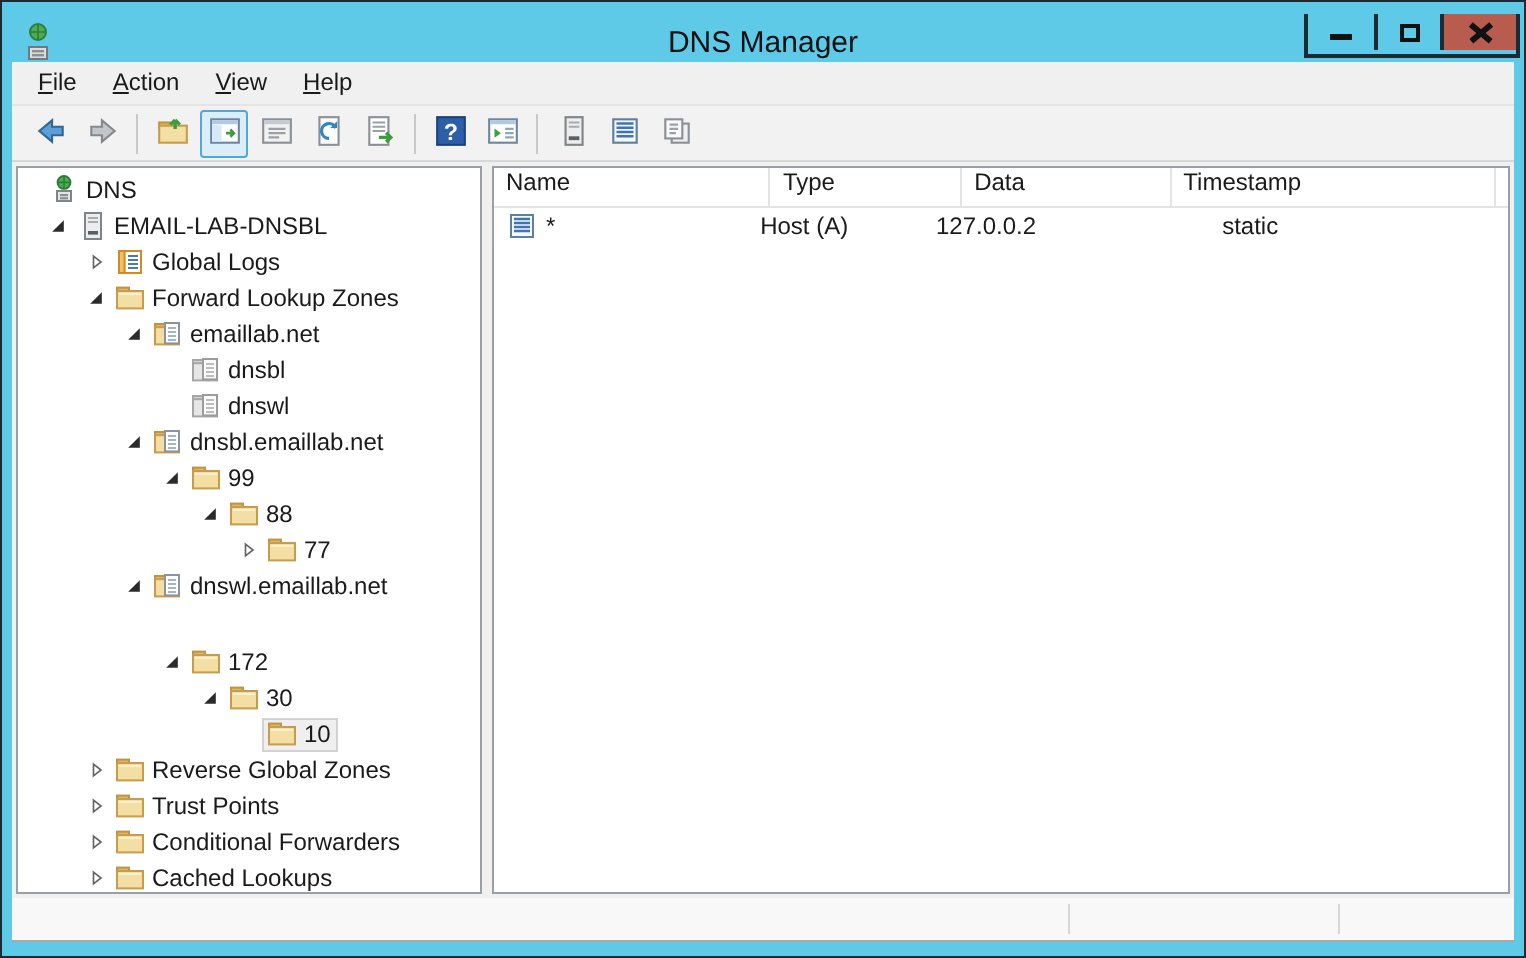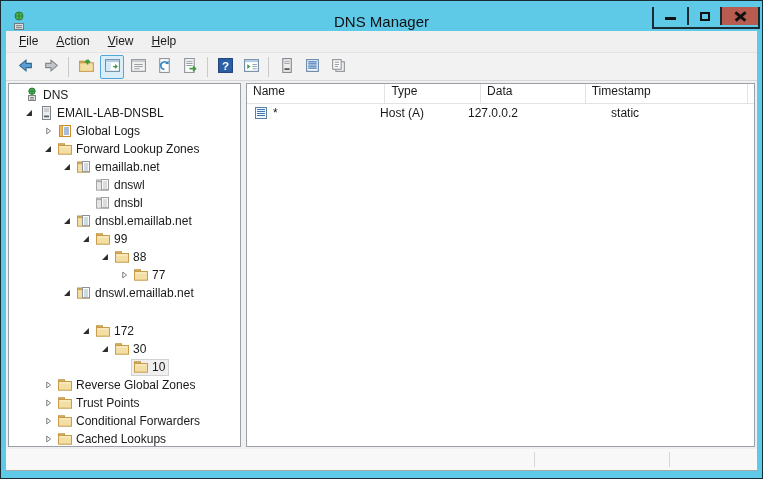--- a/index.html
+++ b/index.html
@@ -283,35 +283,35 @@
             <span class="exp"></span>
             <span class="row-body">
               <span class="t-ic">
                 <svg viewBox="0 0 16 16">
                   <rect x="1.5" y="3" width="5" height="3" fill="#D4D4D4" stroke="#A6A6A6"></rect>
                   <rect x="1.5" y="4.6" width="12" height="8.6" fill="#E6E6E6" stroke="#A6A6A6"></rect>
                   <rect x="6.5" y="2.5" width="7" height="10.2" fill="#FAFAFA" stroke="#9C9C9C"></rect>
                   <path d="M8 5h4M8 7h4M8 9h4M8 11h4" stroke="#BDBDBD"></path>
                 </svg>
               </span>
-              <span class="tree-label">dnswl</span>
+              <span class="tree-label">dnsbl</span>
             </span>
           </div>
           <div class="tree-row" style="padding-left: 70px;">
             <span class="exp"></span>
             <span class="row-body">
               <span class="t-ic">
                 <svg viewBox="0 0 16 16">
                   <rect x="1.5" y="3" width="5" height="3" fill="#D4D4D4" stroke="#A6A6A6"></rect>
                   <rect x="1.5" y="4.6" width="12" height="8.6" fill="#E6E6E6" stroke="#A6A6A6"></rect>
                   <rect x="6.5" y="2.5" width="7" height="10.2" fill="#FAFAFA" stroke="#9C9C9C"></rect>
                   <path d="M8 5h4M8 7h4M8 9h4M8 11h4" stroke="#BDBDBD"></path>
                 </svg>
               </span>
-              <span class="tree-label">dnsbl</span>
+              <span class="tree-label">dnswl</span>
             </span>
           </div>
           <div class="tree-row" style="padding-left: 51px;">
             <span class="exp">
               <svg viewBox="0 0 12 12">
                 <path d="M9.5 2.5v7h-7z" fill="#2B2B2B"></path>
               </svg>
             </span>
             <span class="row-body">
               <span class="t-ic">

